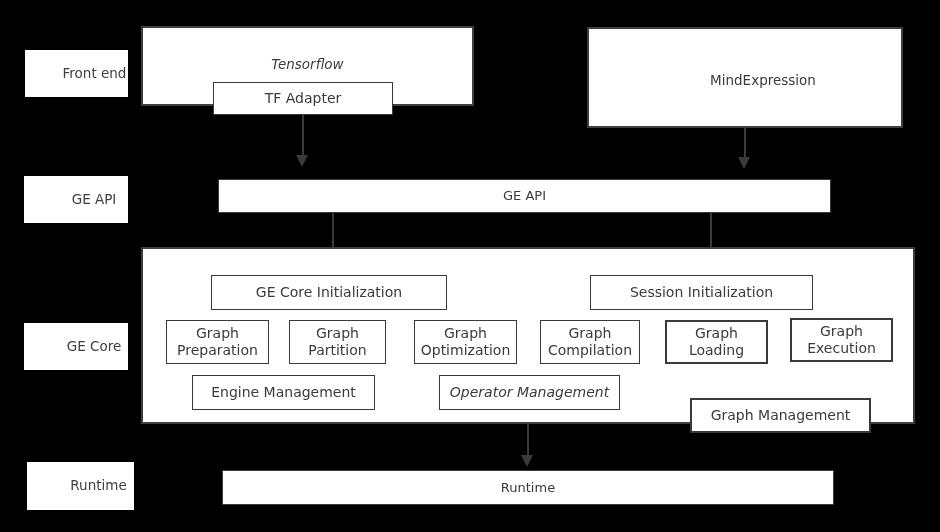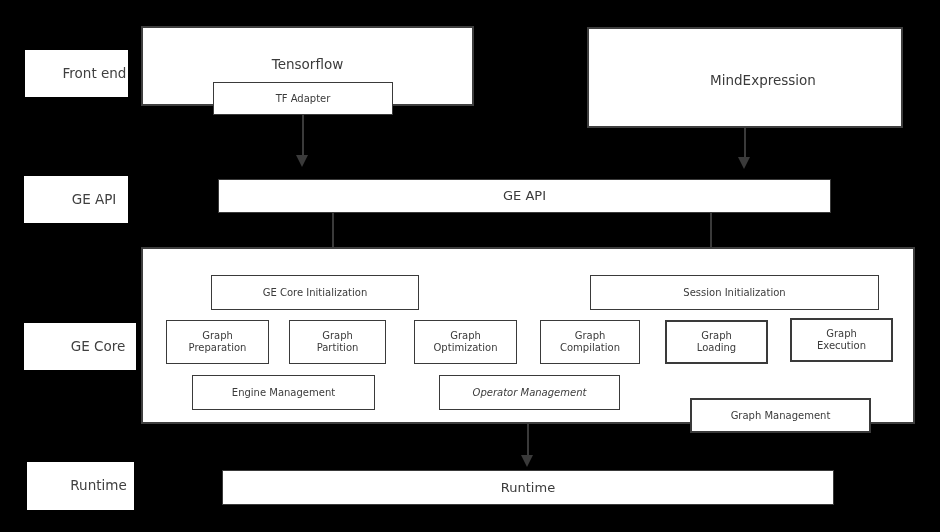--- a/index.html
+++ b/index.html
@@ -47,21 +47,21 @@
     position: absolute;
     left: 0;
     right: 0;
     text-align: center;
     font-size: 13.5px;
     color: #3b3b3b;
   }
   
   .node {
     border: 1.6px solid #3a3a3a;
-    font-size: 10px;
+    font-size: 14px;
   }
   .node.thick { border-width: 2px; }
   .bar {
     border: 1.6px solid #3a3a3a;
     font-size: 13px;
   }
   
   .vline {
     position: absolute;
     width: 2px;
@@ -78,25 +78,25 @@
 </style>
 </head>
 <body>
 
 <div id="canvas">
 
   <div class="box label-chip" style="left:25px;  top:50px;  width:103px; height:47px;">Front end</div>
 
   <div class="box label-chip" style="left:24px;  top:176px; width:104px; height:47px;">GE API</div>
 
-  <div class="box label-chip" style="left:24px;  top:323px; width:112px; height:47px;">GE Core</div>
+  <div class="box label-chip" style="left:24px;  top:323px; width:104px; height:47px;">GE Core</div>
 
   <div class="box label-chip" style="left:27px;  top:462px; width:107px; height:48px;">Runtime</div>
 
-  <div class="box group" style="left:141px; top:26px; width:333px; height:80px;">
+  <div class="box group" style="left:141px; top:26px; width:333px; height:80px;font-style:italic;">
     <div class="group-title" style="top:29px;">Tensorflow</div>
   </div>
   <div class="box node" style="left:213px; top:82px; width:180px; height:33px;">TF Adapter</div>
 
   <div class="box group" style="left:587px; top:27px; width:316px; height:101px;">
     <div class="group-title" style="top:44px;margin-left:36px;">MindExpression</div>
   </div>
 
   <div class="vline" style="left:302px; top:114px; height:42px;"></div>
   <div class="arrowhead" style="left:296px; top:155px;"></div>
@@ -107,22 +107,22 @@
   <div class="box bar" style="left:218px; top:179px; width:613px; height:34px;">GE API</div>
 
   <div class="vline" style="left:332px; top:213px; height:40px;"></div>
   <div class="arrowhead" style="left:326px; top:252px;"></div>
 
   <div class="vline" style="left:710px; top:213px; height:40px;"></div>
   <div class="arrowhead" style="left:704px; top:252px;"></div>
 
   <div class="box group" style="left:141px; top:247px; width:774px; height:177px;"></div>
 
-  <div class="box node" style="left:211px; top:275px; width:208px; height:35px;">GE Core Initialization</div>
-  <div class="box node" style="left:590px; top:275px; width:289px; height:35px;">Session Initialization</div>
+  <div class="box node" style="left:211px; top:275px; width:236px; height:35px;">GE Core Initialization</div>
+  <div class="box node" style="left:590px; top:275px; width:223px; height:35px;">Session Initialization</div>
 
   <div class="box node" style="left:166px; top:320px; width:103px; height:44px;">Graph
 Preparation</div>
   <div class="box node" style="left:289px; top:320px; width:97px; height:44px;">Graph
 Partition</div>
   <div class="box node" style="left:414px; top:320px; width:103px; height:44px;">Graph
 Optimization</div>
   <div class="box node" style="left:540px; top:320px; width:100px; height:44px;">Graph
 Compilation</div>
   <div class="box node thick" style="left:665px; top:320px; width:103px; height:44px;">Graph

